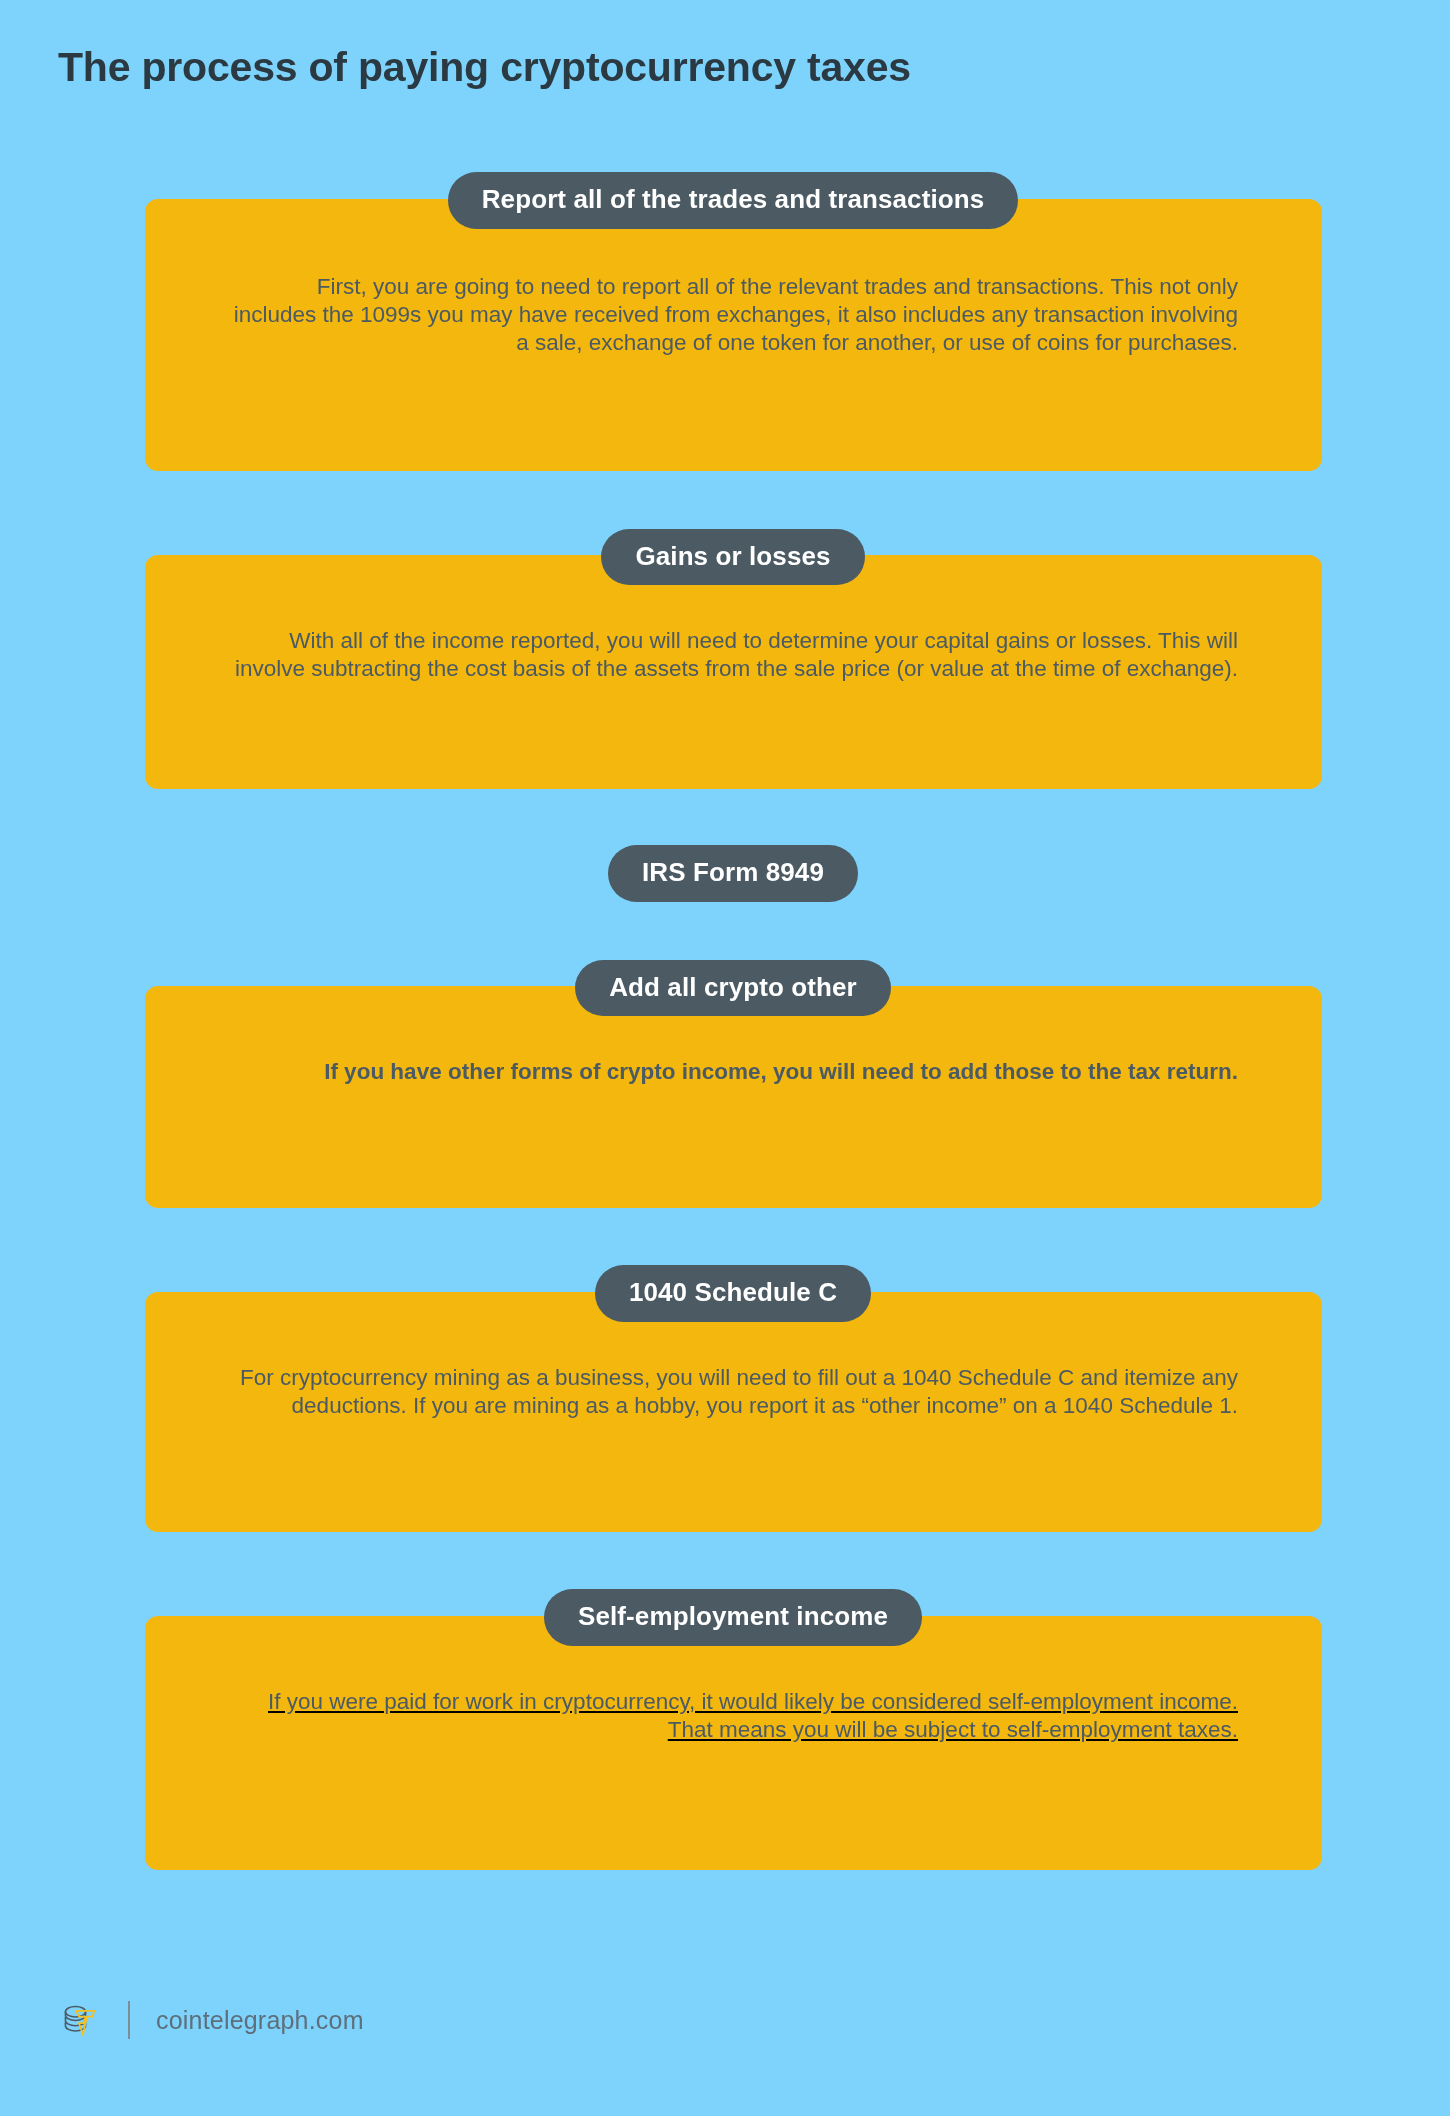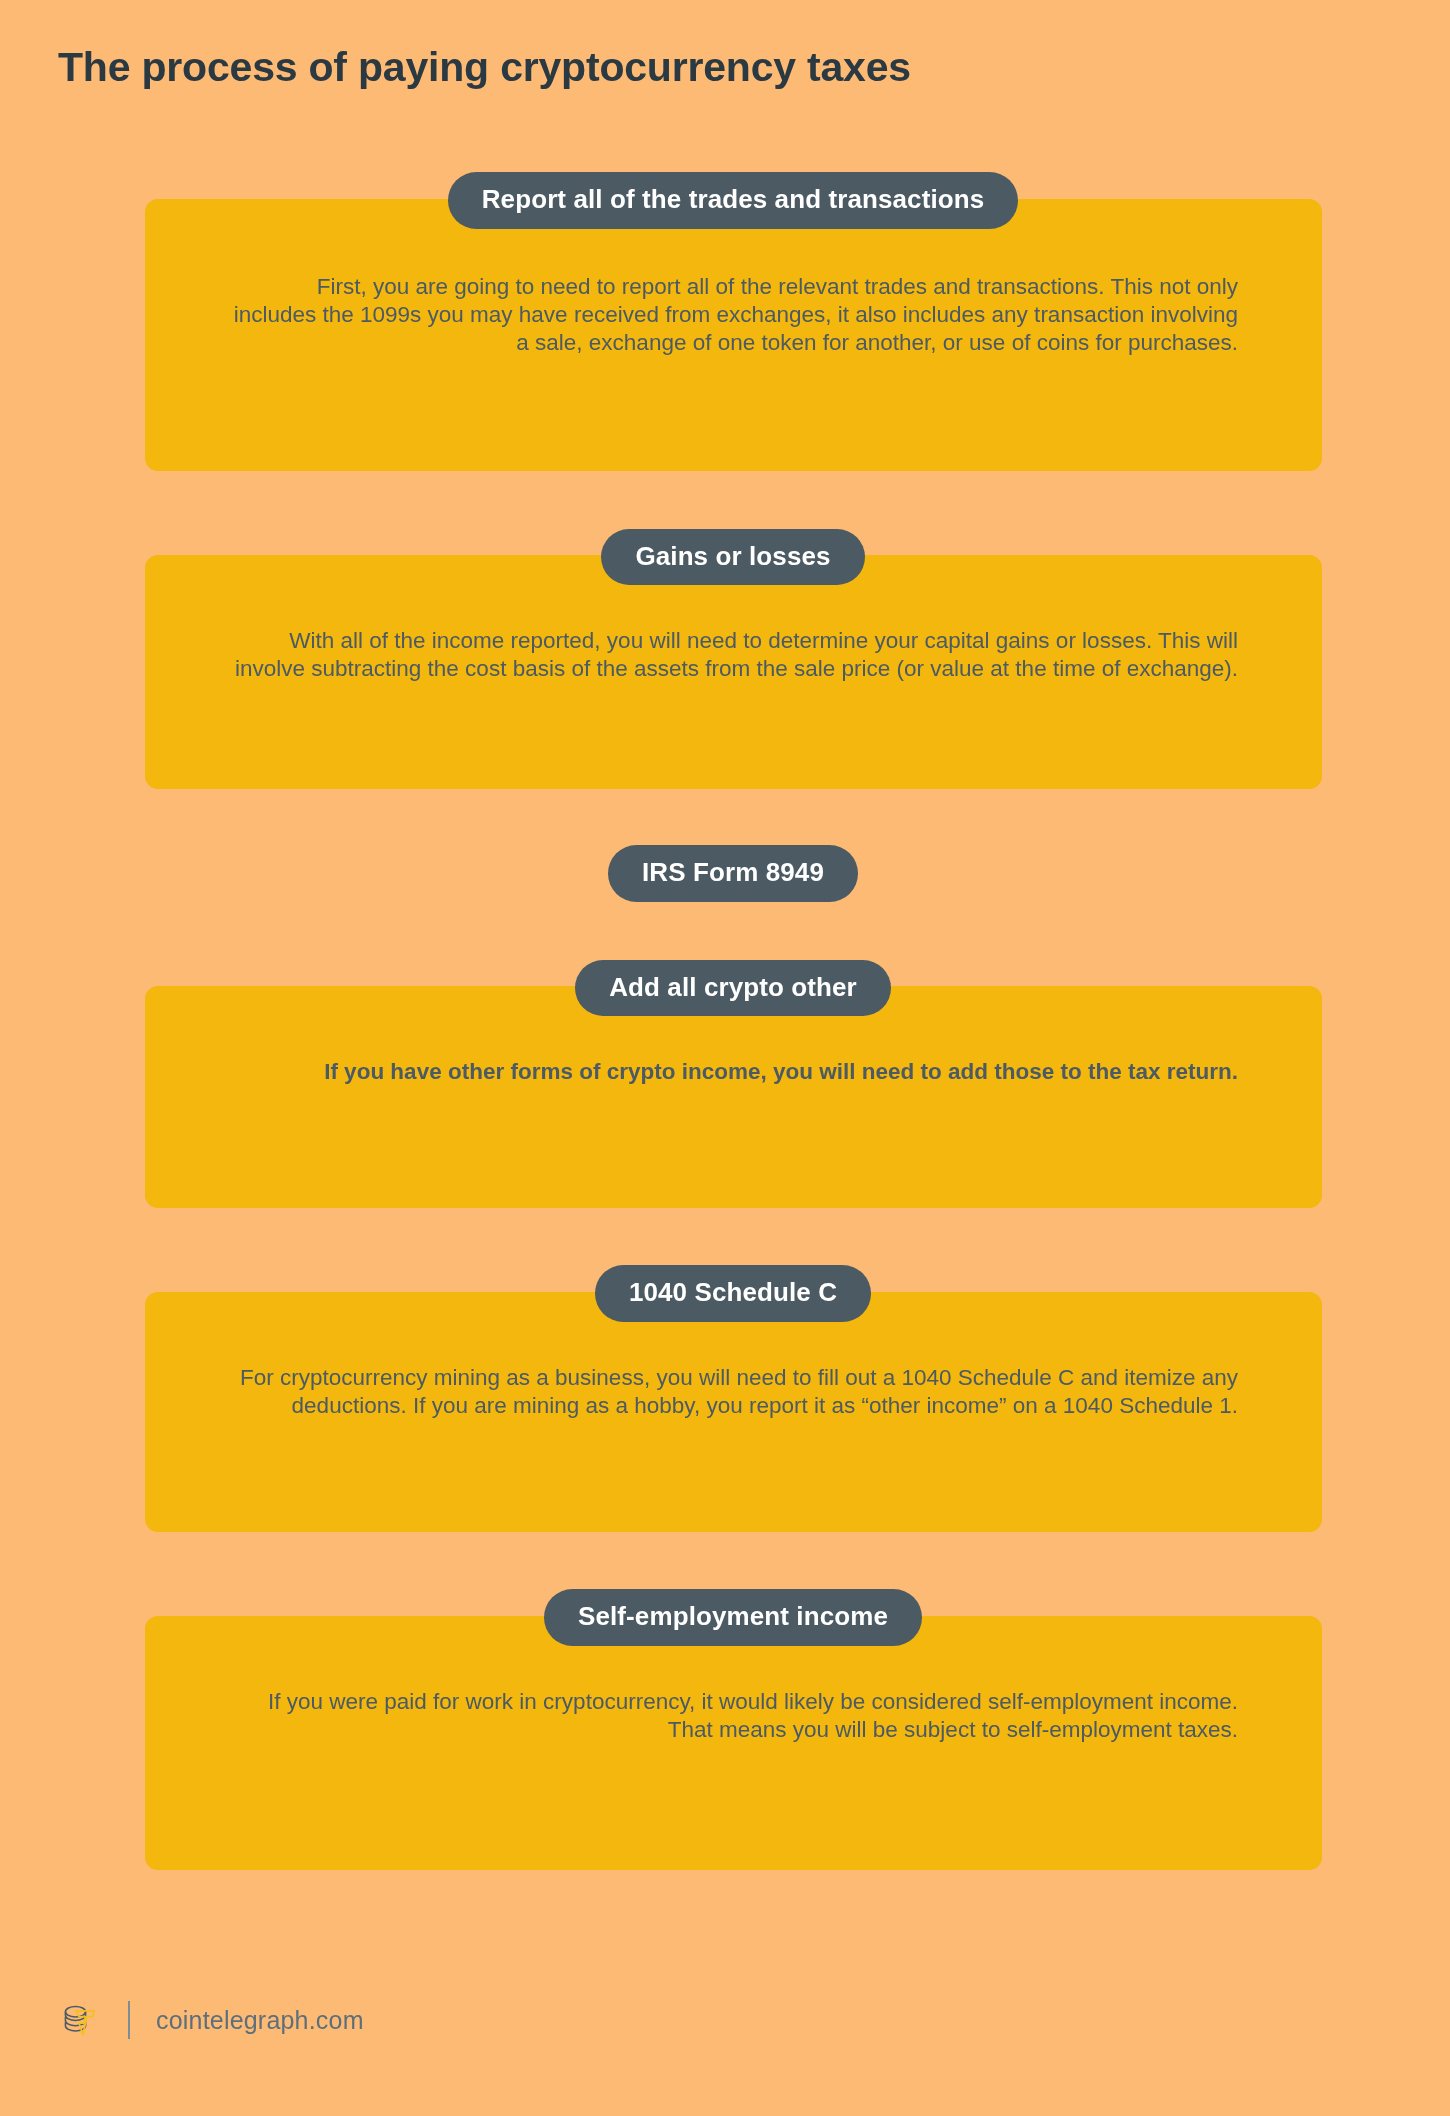--- a/index.html
+++ b/index.html
@@ -13,21 +13,21 @@
   body {
     font-family: "Liberation Sans", sans-serif;
     position: relative;
     overflow: hidden;
   }
 
   #page {
     position: relative;
     width: 1450px;
     height: 2116px;
-    background: #fdba74;
+    background: #7dd3fc;
   }
 
   
   #page-title {
     position: absolute;
     left: 58px;
     top: 44px;
     font-size: 41px;
     font-weight: bold;
     color: #2b3a42;
@@ -90,21 +90,21 @@
   .step[data-step="0"] .step-card { min-height: 272px; padding-top: 74px; }
   .step[data-step="1"] { margin-top: 58px; }
   .step[data-step="1"] .step-card { min-height: 234px; }
   .step[data-step="2"] { margin-top: 56px; }
   .step[data-step="2"] .step-card { min-height: 220px; }
   .step[data-step="3"] { margin-top: 58px; }
   .step[data-step="3"] .step-card { min-height: 222px; font-weight: bold; }
   .step[data-step="4"] { margin-top: 57px; }
   .step[data-step="4"] .step-card { min-height: 240px; }
   .step[data-step="5"] { margin-top: 57px; }
-  .step[data-step="5"] .step-card { min-height: 254px; }
+  .step[data-step="5"] .step-card { min-height: 254px; text-decoration: underline; }
 
   
   #footer {
     position: absolute;
     left: 58px;
     top: 1996px;
     display: flex;
     align-items: center;
     height: 48px;
   }

